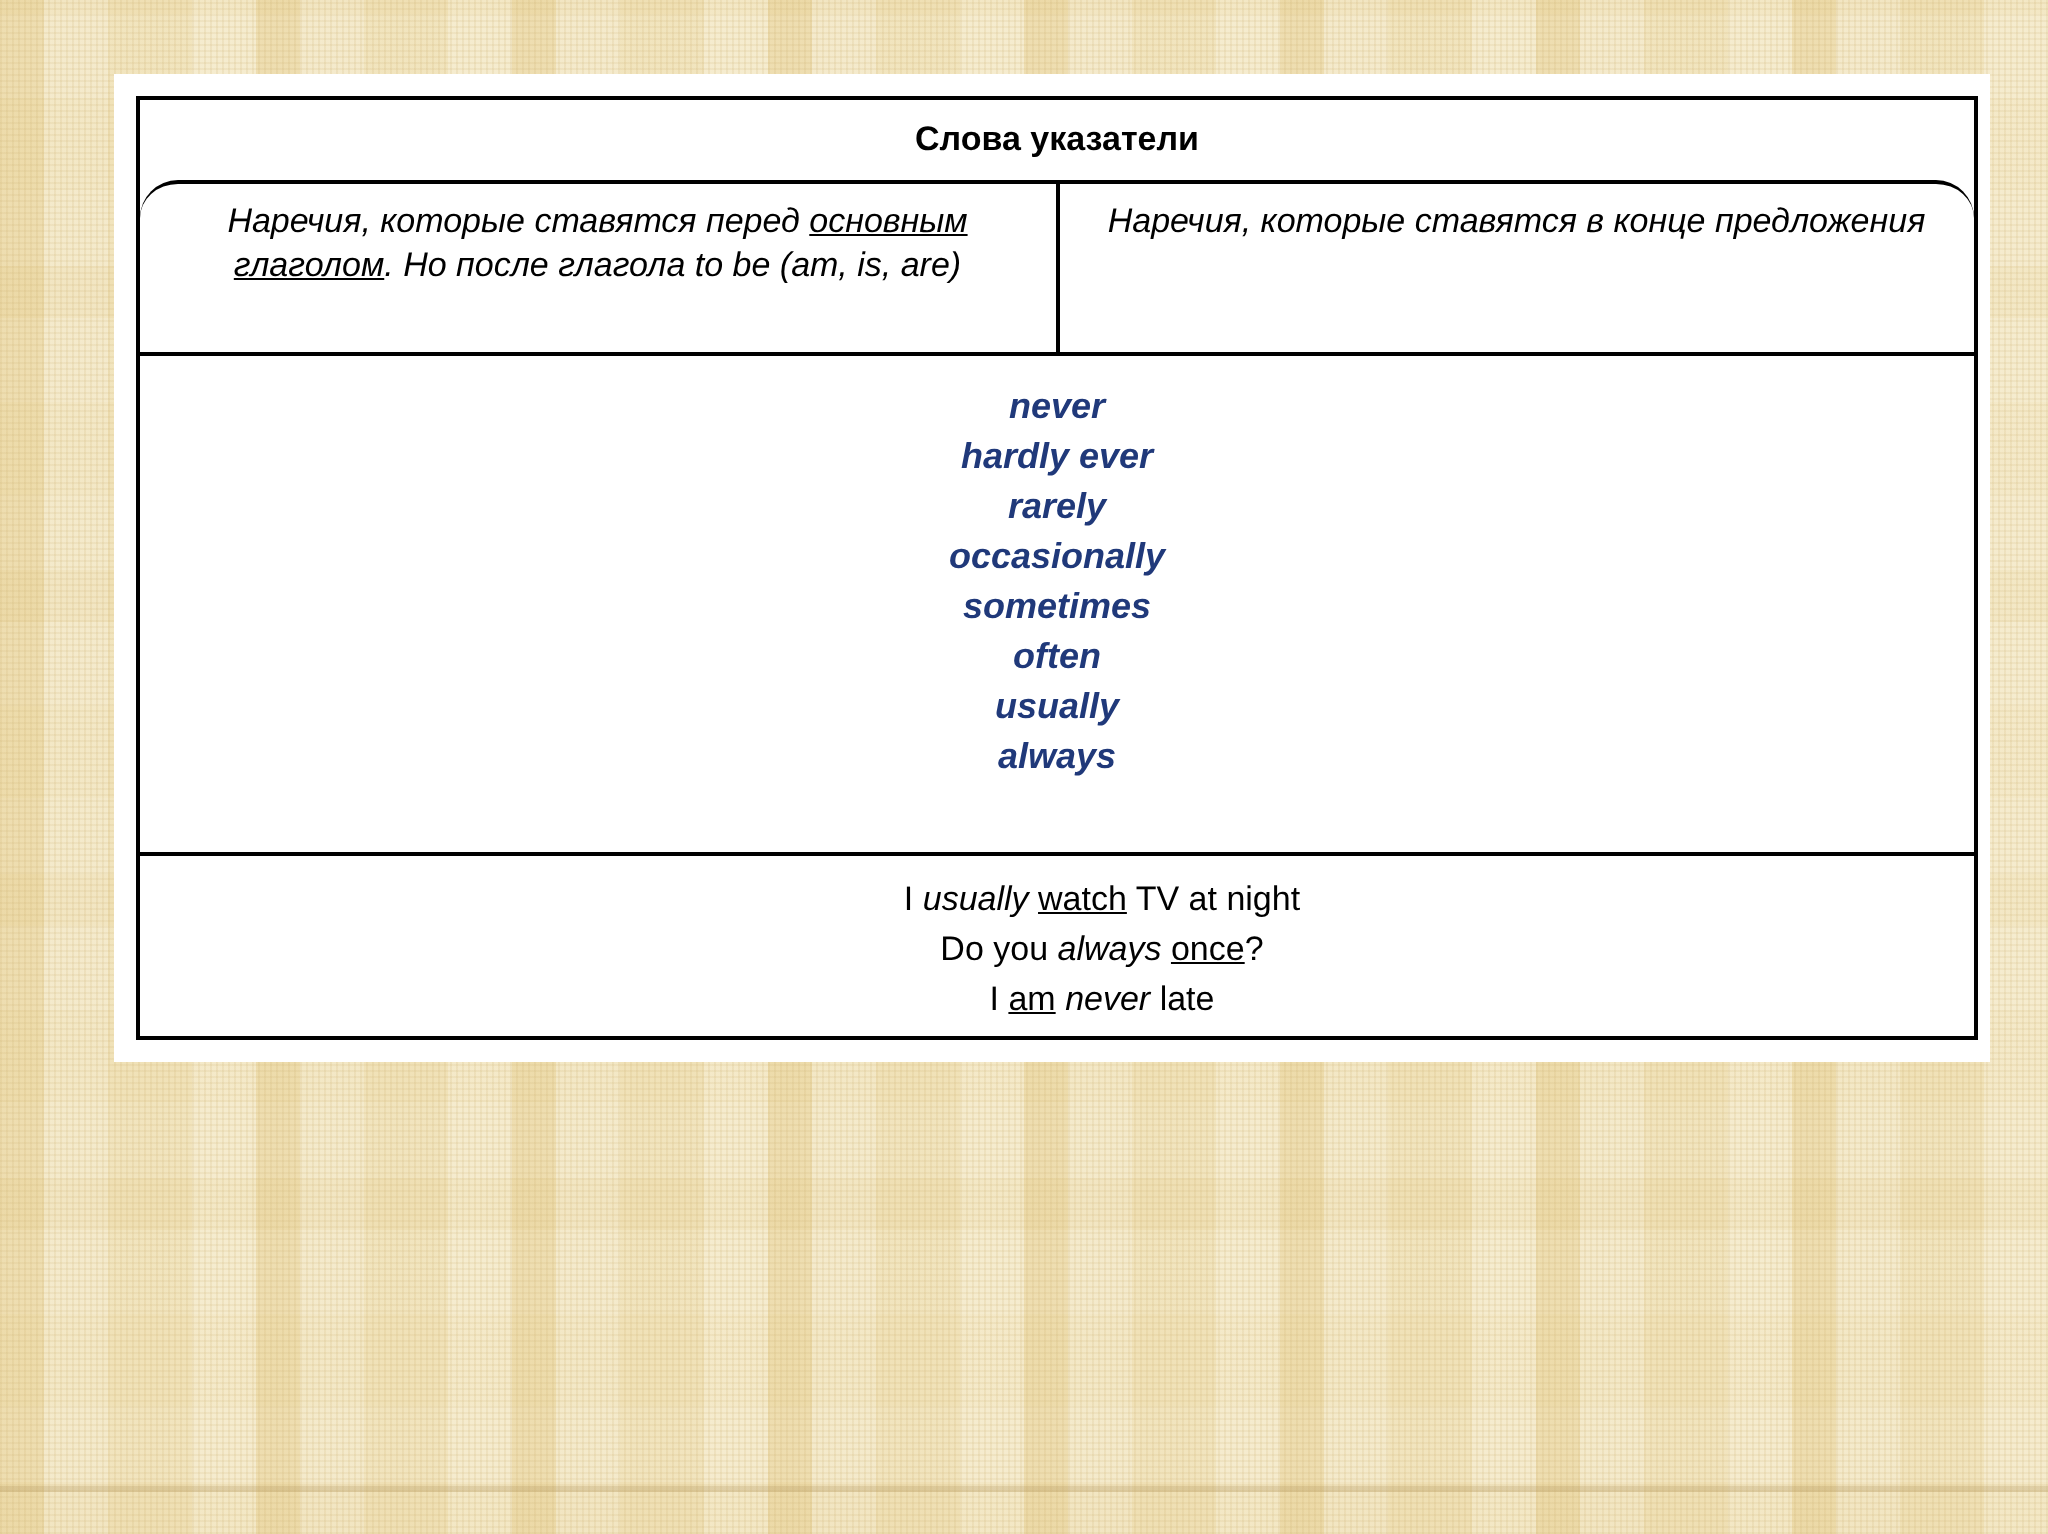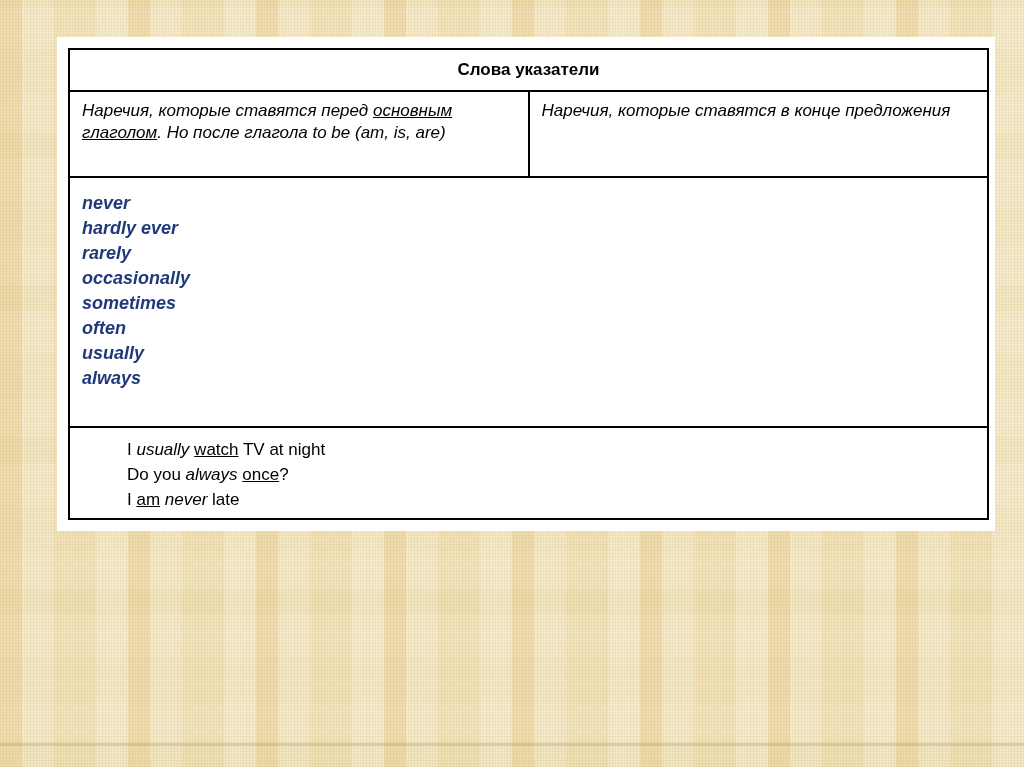--- a/index.html
+++ b/index.html
@@ -21,24 +21,25 @@
   .panel{
     position:absolute;left:57px;top:37px;width:938px;height:494px;
     background:var(--panel,#ffffff);
   }
   .freq-table{
     position:absolute;left:11px;top:11px;width:917px;height:468px;
     border:2px solid var(--border,#000);
     background:var(--panel,#ffffff);
     display:flex;flex-direction:column;
     color:#000;
+    text-align:center;
   }
   .row{display:flex;border-top:2px solid var(--border,#000);}
   .row-title{height:40px;border-top:none;}
-  .row-desc{height:84px;}
+  .row-desc{height:84px;border-radius:19px;}
   .row-adverbs{height:248px;}
   .row-examples{flex:1;padding-left:45px;}
   .cell{flex:1;box-sizing:border-box;padding:6px 12px;overflow:hidden;}
   .cell + .cell{border-left:2px solid var(--border,#000);}
   .title-cell{
     flex:1;display:flex;align-items:center;justify-content:center;
     font-weight:bold;font-size:17px;
   }
   .desc-cell{
     font-style:italic;font-size:17px;line-height:22px;padding-top:8px;

